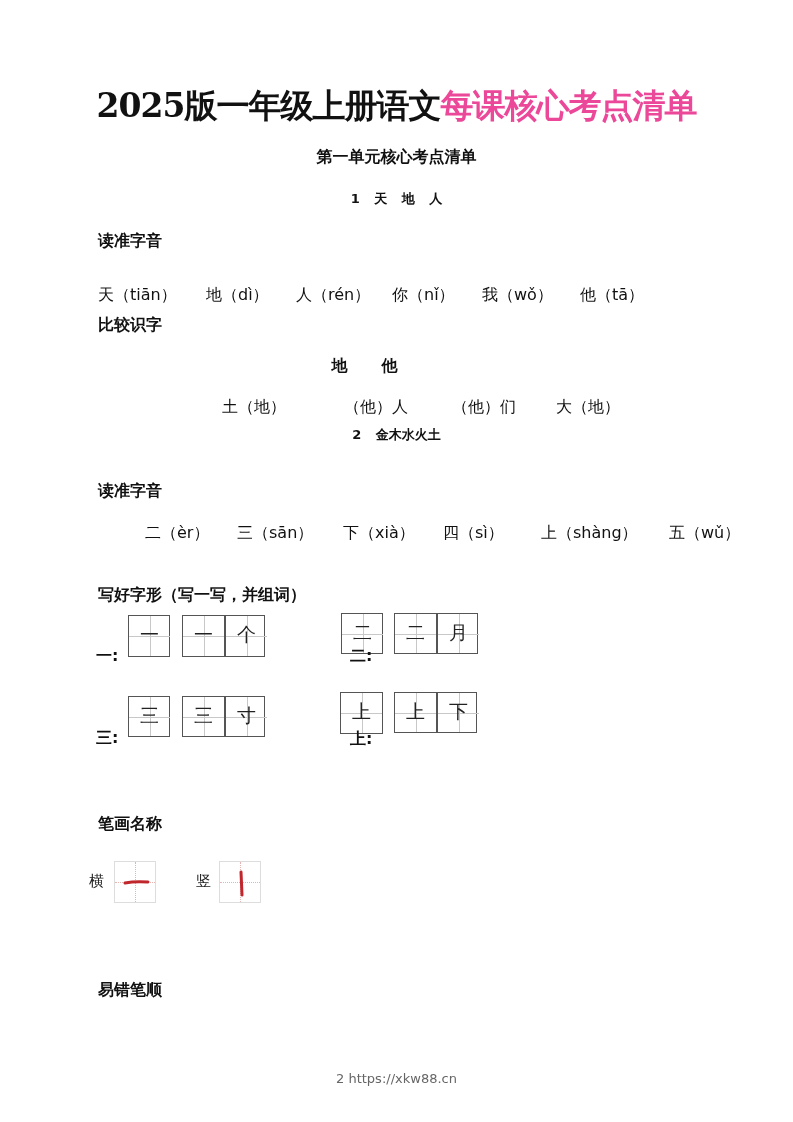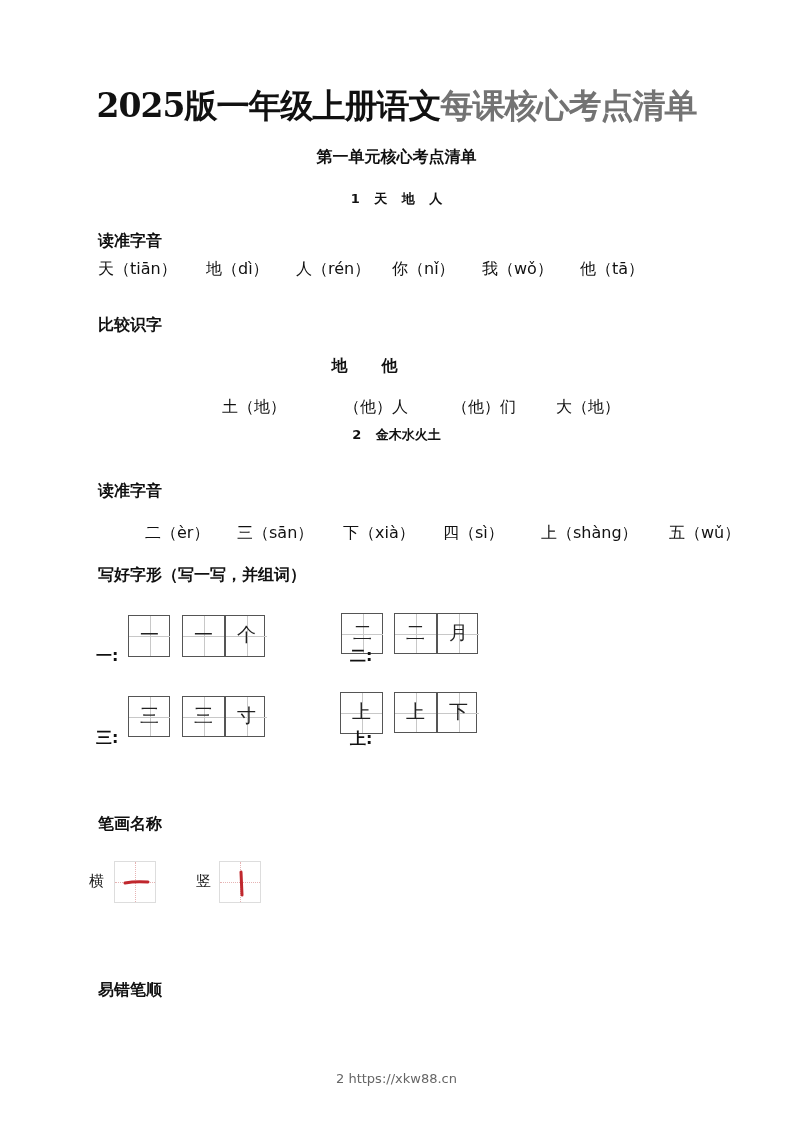--- a/index.html
+++ b/index.html
@@ -2,21 +2,21 @@
 <html><head>
   <meta charset="utf-8">
   <style>
     html, body { margin: 0; padding: 0; background: #ffffff; }
     body { width: 793px; height: 1122px; position: relative; overflow: hidden;
            font-family: "DejaVu Sans", sans-serif; color: #111; }
     .abs { position: absolute; }
     .title { left: 0; width: 793px; top: 84px; text-align: center;
              font-family: "DejaVu Serif", serif; font-weight: bold; font-size: 33px;
              letter-spacing: -1px; line-height: 44px; white-space: nowrap; }
-    .title .red { color: #737373; }
+    .title .red { color: #ec4899; }
     .unit-title { left: 0; width: 793px; top: 146px; text-align: center;
                   font-weight: bold; font-size: 16px; line-height: 22px; }
     .lesson-title { left: 0; width: 793px; text-align: center; font-weight: bold;
                     font-size: 13px; line-height: 22px; word-spacing: 10px; }
     .sec { left: 98px; font-weight: bold; font-size: 16px; line-height: 22px; }
     .pinyin-row { left: 98px; font-size: 16px; line-height: 22px; white-space: nowrap; }
     .pinyin-row span.item { display: inline-block; }
     .compare-head { left: 0; width: 729px; text-align: center; font-weight: bold;
                     font-size: 16px; top: 355px; line-height: 22px; }
     .compare-head span { display: inline-block; margin: 0 17px; }
@@ -46,21 +46,21 @@
 <body>
 
 <div class="abs title"><span>2025版一年级上册语文</span><span class="red">每课核心考点清单</span></div>
 
 <div class="abs unit-title">第一单元核心考点清单</div>
 
 <div class="abs lesson-title" style="top:188px;">1  天  地  人</div>
 
 <div class="abs sec" style="top:230px;">读准字音</div>
 
-<div class="abs pinyin-row" style="top:258px;text-decoration:underline;">
+<div class="abs pinyin-row" style="top:284px;text-decoration:underline;">
   <span class="item" style="width:108px">天（tiān）</span><span class="item" style="width:90px">地（dì）</span><span class="item" style="width:96px">人（rén）</span><span class="item" style="width:90px">你（nǐ）</span><span class="item" style="width:98px">我（wǒ）</span><span class="item">他（tā）</span>
 </div>
 
 <div class="abs sec" style="top:314px;">比较识字</div>
 
 <div class="abs compare-head">
   <span>地</span><span>他</span>
 </div>
 
 <div class="abs compare-row" style="left:222px;">土（地）</div>
@@ -69,21 +69,21 @@
 <div class="abs compare-row" style="left:556px;text-align:center;">大（地）</div>
 
 <div class="abs lesson-title" style="top:424px;">2  金木水火土</div>
 
 <div class="abs sec" style="top:480px;">读准字音</div>
 
 <div class="abs pinyin-row" style="top:522px;margin-left:47px;">
   <span class="item" style="width:92px">二（èr）</span><span class="item" style="width:106px">三（sān）</span><span class="item" style="width:100px">下（xià）</span><span class="item" style="width:98px">四（sì）</span><span class="item" style="width:128px">上（shàng）</span><span class="item">五（wǔ）</span>
 </div>
 
-<div class="abs sec" style="top:564px;">写好字形（写一写，并组词）</div>
+<div class="abs sec" style="top:584px;">写好字形（写一写，并组词）</div>
 
 <div class="abs row-label" style="left:96px; top:646px;">一:</div>
 <div class="grid-box" style="left:128px; top:615px; width:42px; height:42px;">
   <div class="cell" style="left:0;">
       <div class="char">一</div>
     </div>
 </div>
 <div class="grid-box" style="left:182px; top:615px; width:83px; height:42px;">
   <div class="cell" style="left:0;">
       <div class="char">一</div>

